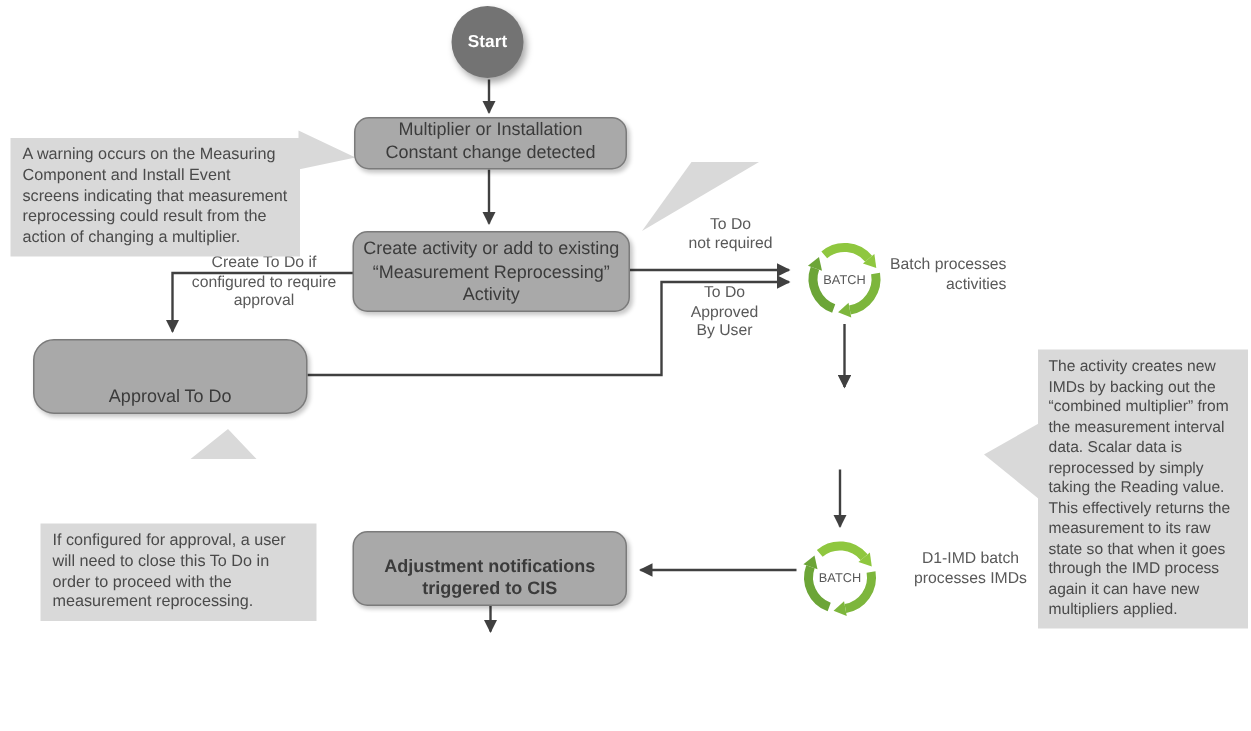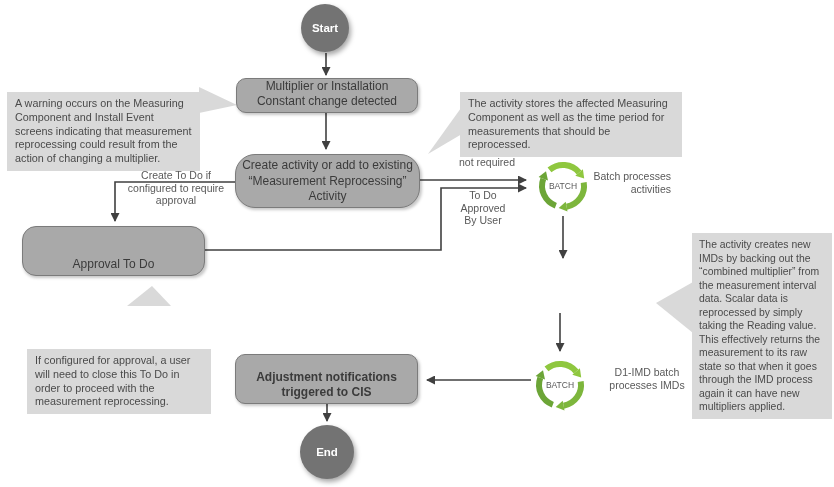--- a/index.html
+++ b/index.html
@@ -58,29 +58,26 @@
       <path d="M563,216 L563,258" marker-end="url(#arw)"></path>
       <path d="M560,313 L560,351" marker-end="url(#arw)"></path>
       <path d="M531,380 L427,380" marker-end="url(#arw)"></path>
       <path d="M327,404 L327,421" marker-end="url(#arw)"></path>
     </g>
   </svg>
 
   <div class="terminal" style="left:301px;top:4px;width:48px;height:48px;">
     <span>Start</span>
   </div>
-  <div class="terminal" style="left:300px;top:425px;width:54px;height:54px;">
-    <span>End</span>
-  </div>
 
   <div class="node" style="left:236px;top:78px;width:182px;height:35px;">
     <span>Multiplier or Installation
 Constant change detected</span>
   </div>
-  <div class="node" style="left:235px;top:154px;width:185px;height:54px;border-radius:20px;">
+  <div class="node" style="left:235px;top:154px;width:185px;height:54px;">
     <span>Create activity or add to existing
 “Measurement Reprocessing”
 Activity</span>
   </div>
   <div class="node" style="left:22px;top:226px;width:183px;height:50px;border-radius:14px;">
     <span>Approval To Do</span>
   </div>
   <div class="node" style="left:235px;top:354px;width:183px;height:50px;font-weight:bold;">
     <span>Adjustment notifications
 triggered to CIS</span>
@@ -117,17 +114,16 @@
 not required</div>
   <div class="edge-label" style="left:483px;top:208px;width:80px;">To Do
 Approved
 By User</div>
   <div class="edge-label" style="left:616px;top:183px;width:110px;text-align:right;">Batch processes
 activities</div>
   <div class="edge-label" style="left:647px;top:379px;width:110px;">D1-IMD batch
 processes IMDs</div>
 
   <div class="callout" style="left:7px;top:47px;width:193px;min-height:72px;">A warning occurs on the Measuring Component and Install Event screens indicating that measurement reprocessing could result from the action of changing a multiplier.</div>
-  <div class="callout" style="left:460px;top:47px;width:222px;min-height:63px;">The activity stores the affected Measuring Component as well as the time period for measurements that should be reprocessed.</div>
   <div class="callout" style="left:27px;top:304px;width:184px;min-height:57px;">If configured for approval, a user will need to close this To Do in order to proceed with the measurement reprocessing.</div>
   <div class="callout" style="left:692px;top:188px;width:140px;min-height:177px;font-size:10.4px;line-height:1.3;padding:5px 7px;">The activity creates new IMDs by backing out the “combined multiplier” from the measurement interval data.  Scalar data is reprocessed by simply taking the Reading value.  This effectively returns the measurement to its raw state so that when it goes through the IMD process again it can have new multipliers applied.</div>
 
 </div>
 
 </body></html>

